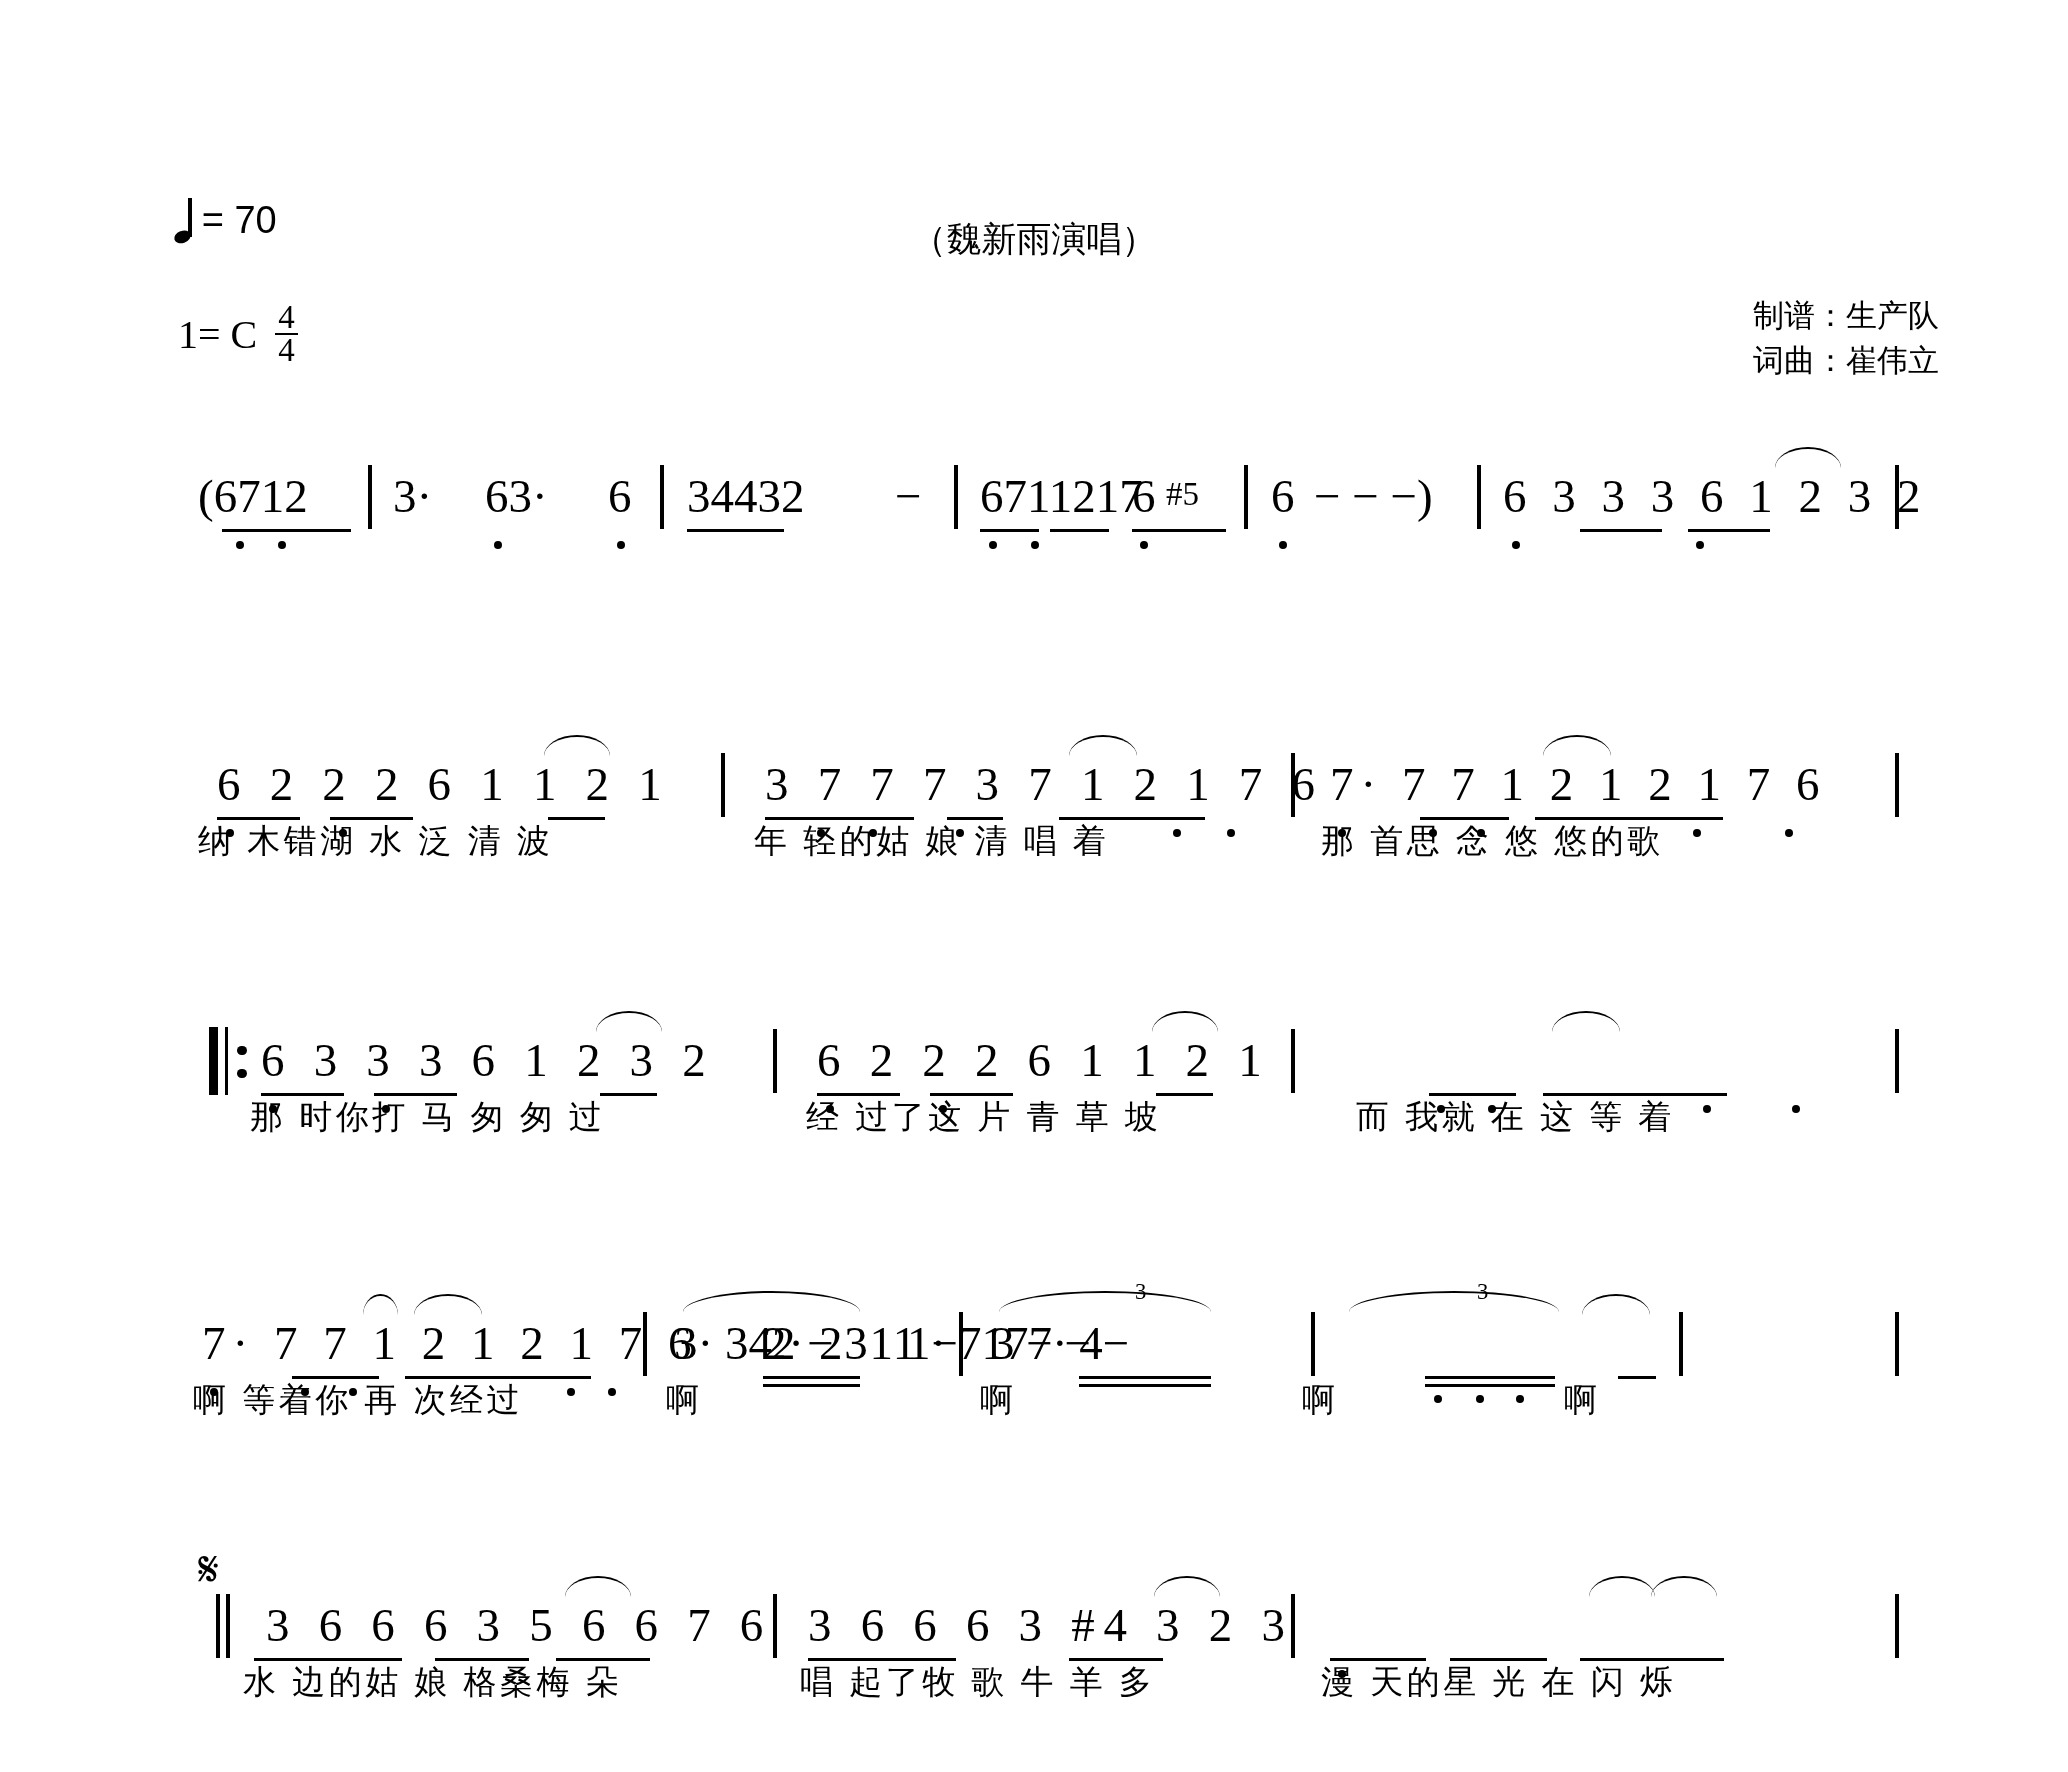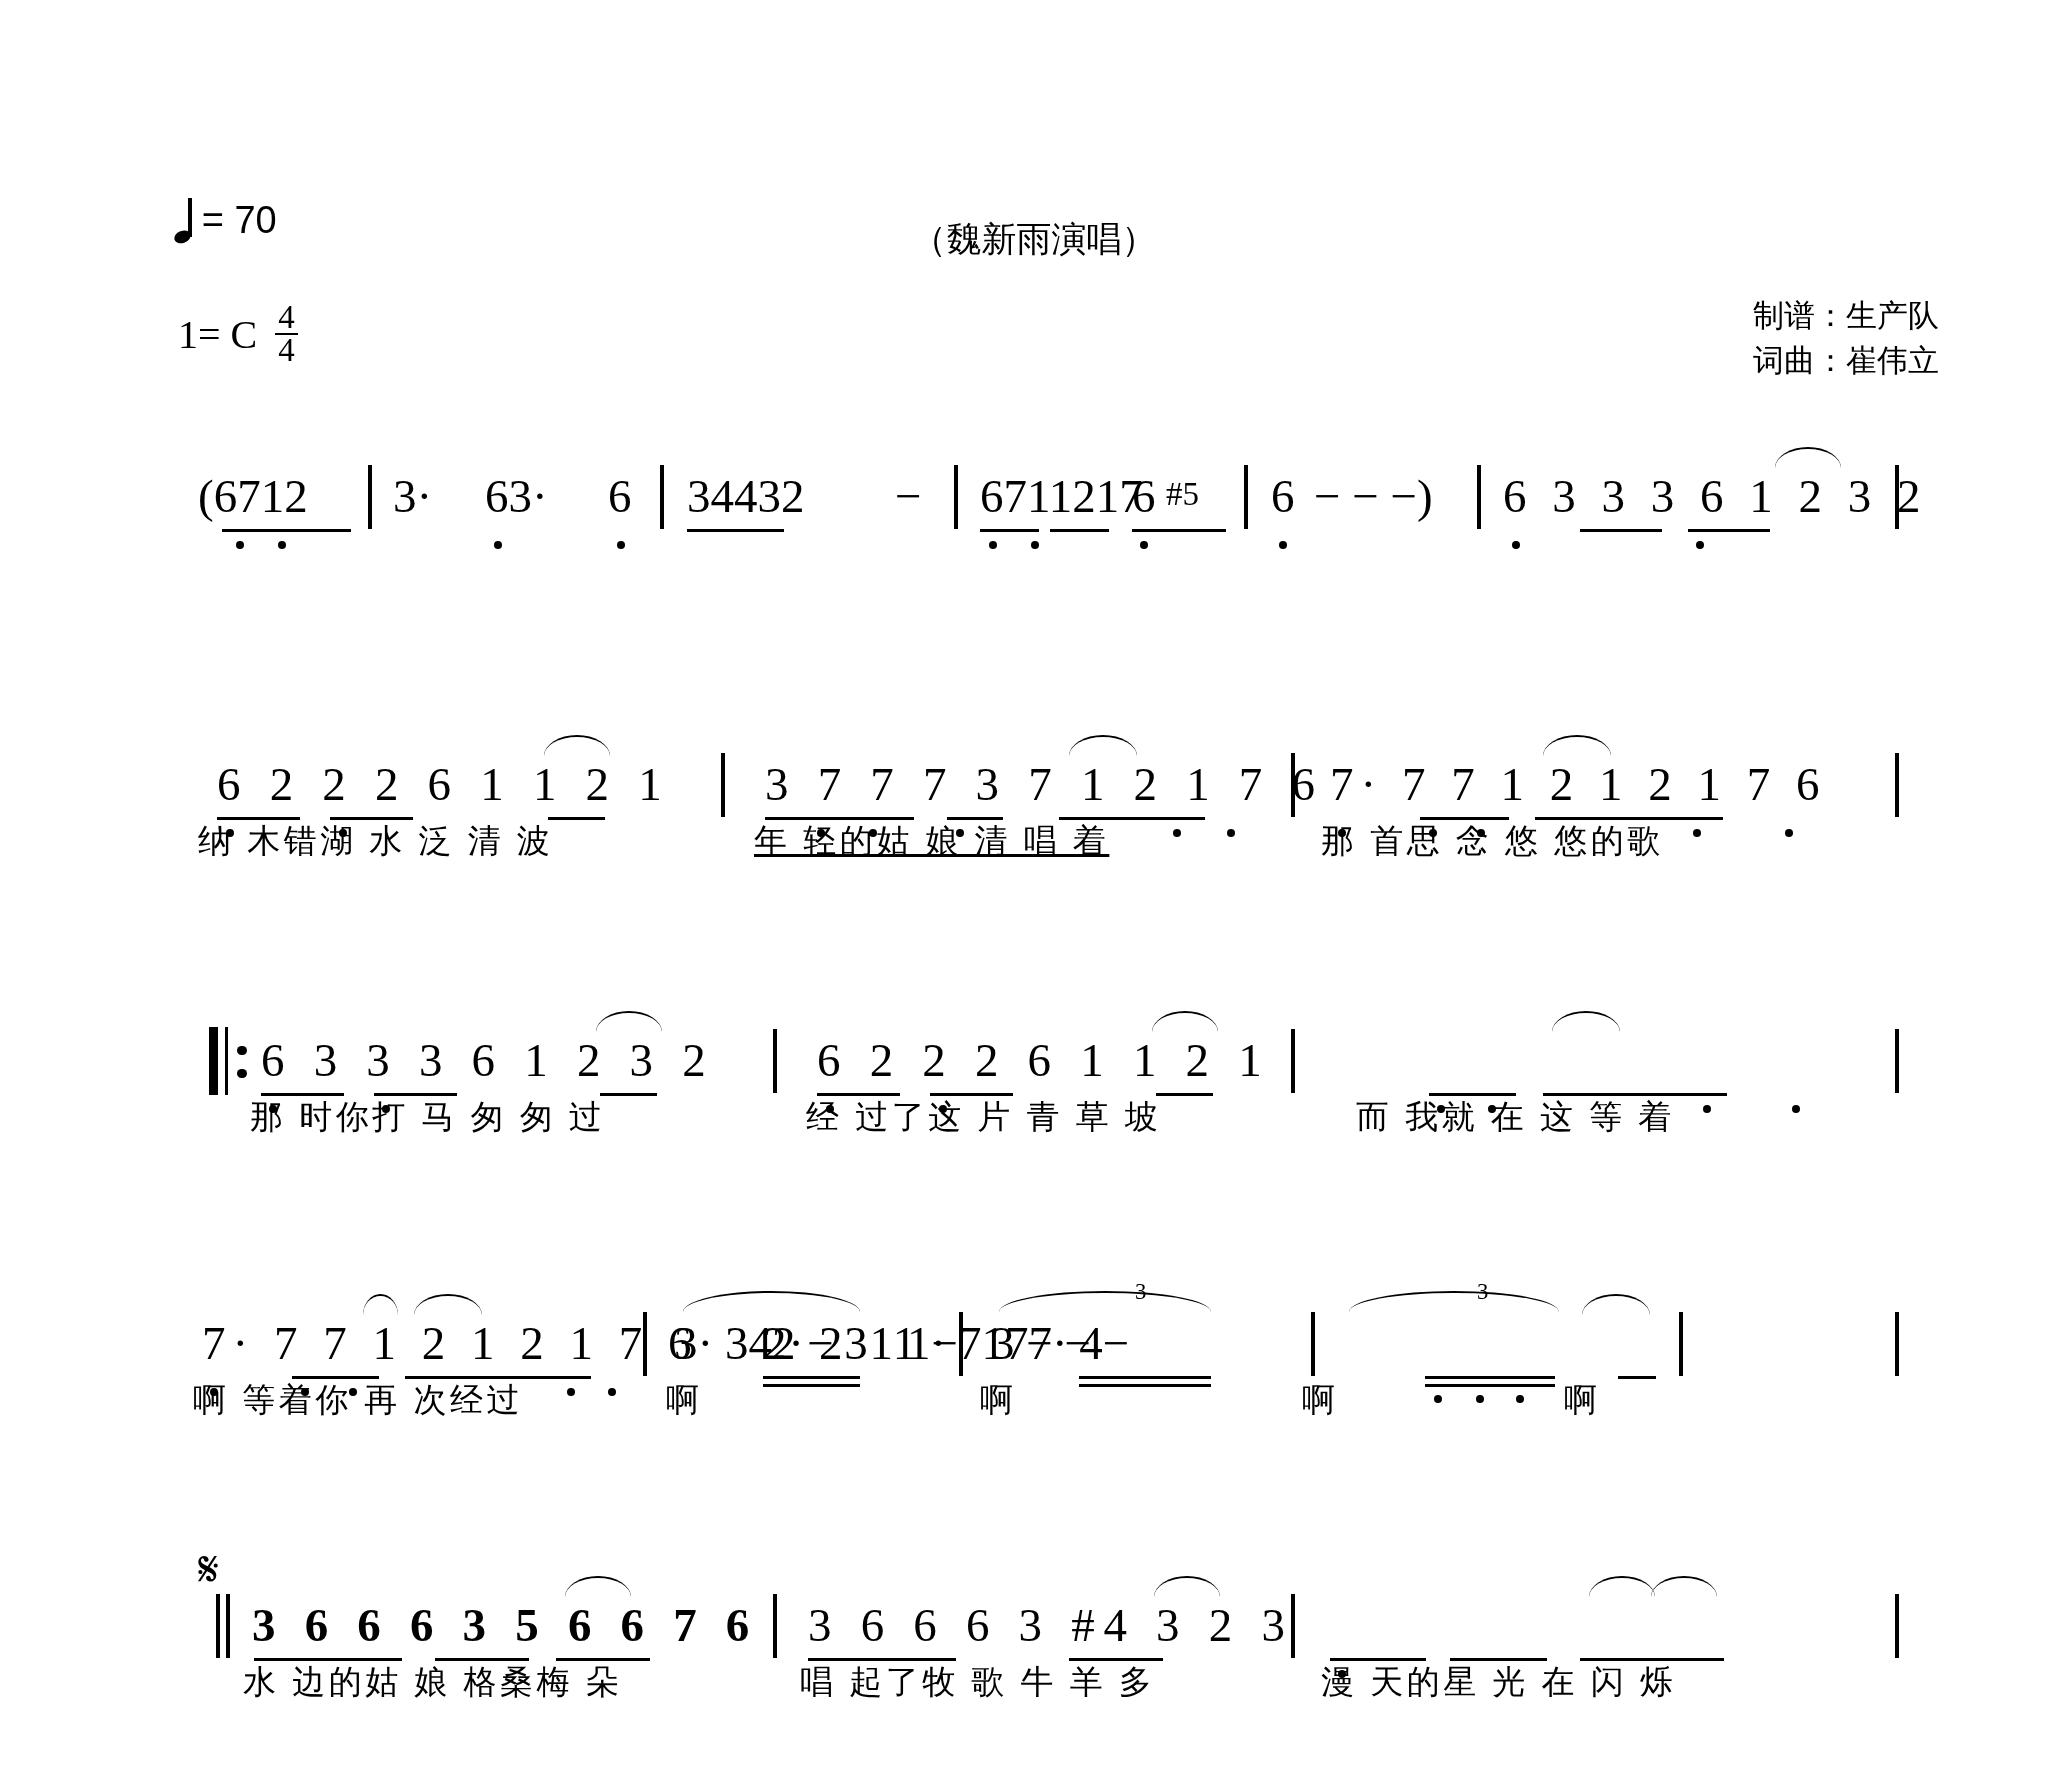--- a/index.html
+++ b/index.html
@@ -308,21 +308,21 @@
       <span class="dotlow" style="left:1477px; top:80px;"></span>
       <span class="dotlow" style="left:1693px; top:80px;"></span>
       <span class="dotlow" style="left:1785px; top:80px;"></span>
       <span class="slur" style="left:1543px; top:-14px; width:68px;"></span>
       <span class="n" style="left:1764px;"></span>
 
       <span class="bar" style="left:1895px;"></span>
     </div>
     <div class="lyr-row">
       <span class="lyr" style="left:198px; letter-spacing:3.5px;">纳 木错湖 水 泛 清  波</span>
-      <span class="lyr" style="left:754px; letter-spacing:3.5px;text-decoration:underline;">年 轻的姑 娘 清 唱  着</span>
+      <span class="lyr" style="left:754px; letter-spacing:3.5px;">年 轻的姑 娘 清 唱  着</span>
       <span class="lyr" style="left:1321px; letter-spacing:3.5px;">那  首思 念 悠  悠的歌</span>
     </div>
   </div>
 
   <div class="system" style="top:1025px;">
     <div class="notes-row">
       <span class="repeat-start" style="left:209px;">
         <span class="thick"></span>
           <span class="thin"></span>
           <span class="d1"></span>
@@ -429,21 +429,21 @@
   </div>
 
   <div class="system" style="top:1590px;">
     <span class="segno" style="left:198px; top:-49px;">𝄋</span>
     <div class="notes-row">
       <span class="double-bar" style="left:216px;">
         <span class="a"></span>
           <span class="b"></span>
       </span>
 
-      <span class="n" style="left:252px; letter-spacing:8.7px;font-weight:bold;">3 6 6 6 3 5 6 6 7 6</span>
+      <span class="n" style="left:266px; letter-spacing:8.7px;">3 6 6 6 3 5 6 6 7 6</span>
       <span class="beam" style="left:254px; top:68px; width:148px;"></span>
       <span class="beam" style="left:435px; top:68px; width:94px;"></span>
       <span class="beam" style="left:556px; top:68px; width:94px;"></span>
       <span class="slur" style="left:565px; top:-14px; width:66px;"></span>
 
       <span class="bar" style="left:773px;"></span>
 
       <span class="n" style="left:808px; letter-spacing:8.7px;">3 6 6 6 3 #4 3 2 3</span>
       <span class="beam" style="left:808px; top:68px; width:148px;"></span>
       <span class="beam" style="left:1069px; top:68px; width:94px;"></span>

